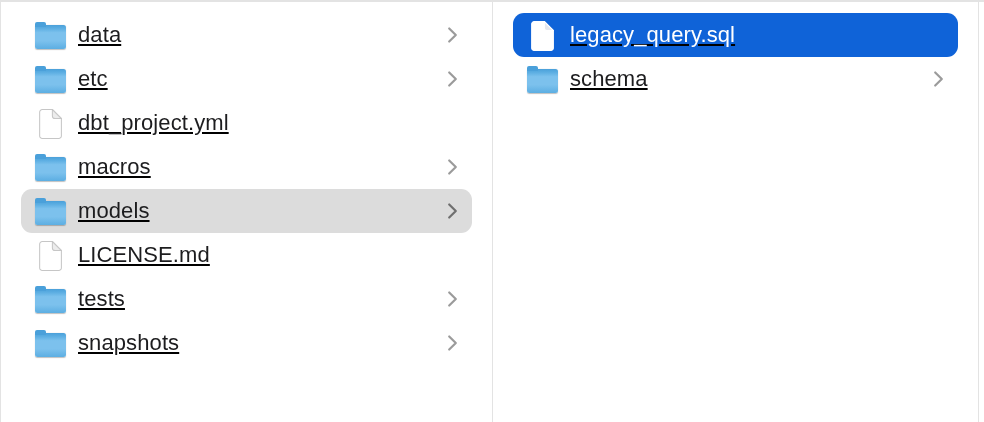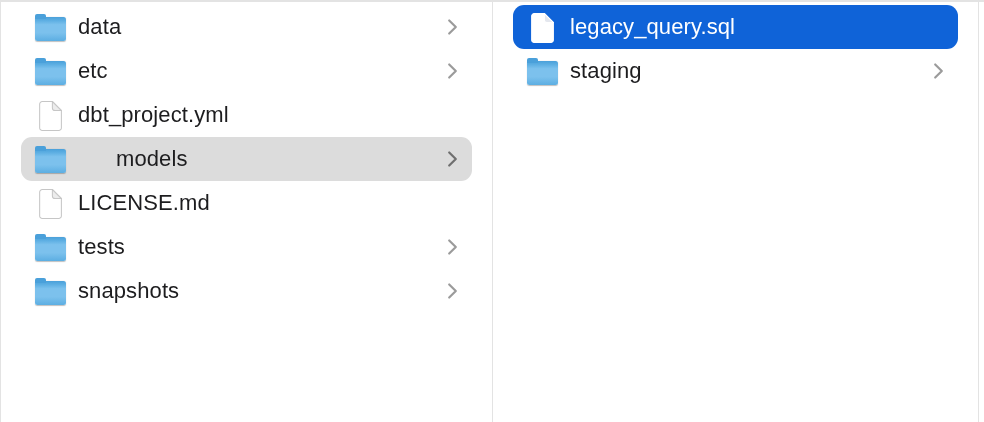--- a/index.html
+++ b/index.html
@@ -14,40 +14,41 @@
     height: 422px;
     box-sizing: border-box;
     background: #ffffff;
     border-top: 2px solid var(--divider, #e3e3e3);
     border-left: 1px solid var(--divider, #e3e3e3);
     display: flex;
     overflow: hidden;
   }
   .column {
     box-sizing: border-box;
-    padding-top: 3px;
+    padding-top: 11px;
     border-right: 1px solid var(--divider, #e3e3e3);
     height: 100%;
+    text-decoration: underline;
   }
   .col-0 { width: 492px; }
   .col-1 { width: 486px; }
   .filler { flex: 1; background: #ffffff; }
 
   .row {
     height: 44px;
     margin: 0 20px;
     border-radius: 11px;
     display: flex;
     align-items: center;
     padding: 0 14px 0 13px;
     box-sizing: border-box;
     cursor: default;
   }
   .row.sel-active   { background: var(--selection-active); }
-  .row.sel-inactive { background: var(--selection-inactive); gap: 38px; }
+  .row.sel-inactive { background: var(--selection-inactive); }
 
   .icon-box {
     width: 32px;
     margin-right: 12px;
     display: flex;
     justify-content: center;
     align-items: center;
     flex: 0 0 auto;
   }
 
@@ -128,20 +129,30 @@
     <span class="icon-box">
 
       <svg class="file-icon" width="24" height="30" viewBox="0 0 23 29" xmlns="http://www.w3.org/2000/svg">
         <path class="page" d="M4 0.5 H13.8 L22.5 9.2 V26 a2.5 2.5 0 0 1 -2.5 2.5 H4 A2.5 2.5 0 0 1 1.5 26 V3 A2.5 2.5 0 0 1 4 0.5 Z"></path>
         <path class="fold" d="M13.8 0.5 V6.7 a2.5 2.5 0 0 0 2.5 2.5 h6.2 Z"></path>
       </svg>
     </span>
     <span class="label">dbt_project.yml</span>
 
   </div>
+      <div class="row">
+    <span class="icon-box">
+      <span class="folder-icon"></span>
+
+    </span>
+    <span class="label">macros</span>
+    <svg class="chevron" width="11" height="18" viewBox="0 0 11 18" xmlns="http://www.w3.org/2000/svg">
+      <path d="M2.2 2.5 L8.8 9 L2.2 15.5" fill="none" stroke-width="2.2" stroke-linecap="round" stroke-linejoin="round"></path>
+    </svg>
+  </div>
       <div class="row sel-inactive">
     <span class="icon-box">
       <span class="folder-icon"></span>
 
     </span>
     <span class="label">models</span>
     <svg class="chevron" width="11" height="18" viewBox="0 0 11 18" xmlns="http://www.w3.org/2000/svg">
       <path d="M2.2 2.5 L8.8 9 L2.2 15.5" fill="none" stroke-width="2.2" stroke-linecap="round" stroke-linejoin="round"></path>
     </svg>
   </div>
@@ -187,20 +198,20 @@
       </svg>
     </span>
     <span class="label">legacy_query.sql</span>
 
   </div>
       <div class="row">
     <span class="icon-box">
       <span class="folder-icon"></span>
 
     </span>
-    <span class="label">staging</span>
+    <span class="label">schema</span>
     <svg class="chevron" width="11" height="18" viewBox="0 0 11 18" xmlns="http://www.w3.org/2000/svg">
       <path d="M2.2 2.5 L8.8 9 L2.2 15.5" fill="none" stroke-width="2.2" stroke-linecap="round" stroke-linejoin="round"></path>
     </svg>
   </div>
     </div>
   <div class="filler"></div>
 </div>
 
 </body></html>

